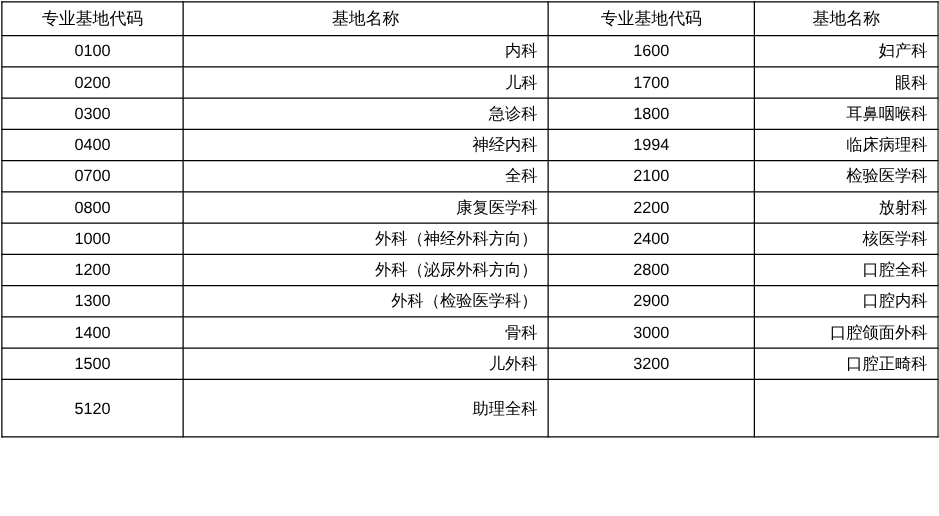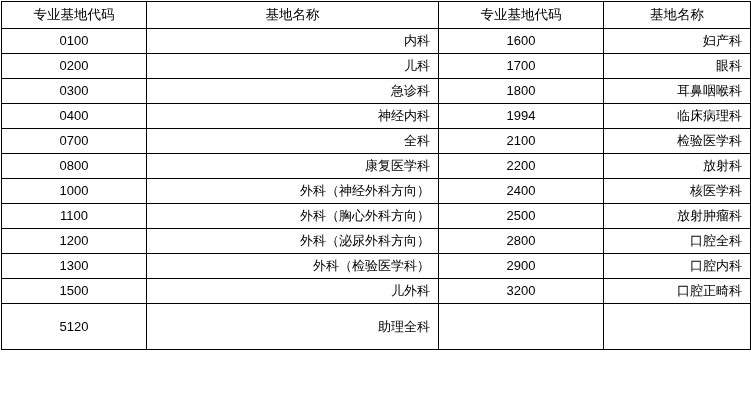--- a/index.html
+++ b/index.html
@@ -119,36 +119,36 @@
         <td class="code">2200</td>
         <td class="name">放射科</td>
       </tr>
       <tr>
         <td class="code">1000</td>
         <td class="name">外科（神经外科方向）</td>
         <td class="code">2400</td>
         <td class="name">核医学科</td>
       </tr>
       <tr>
-        <td class="code">1100</td>
-        <td class="name">外科（胸心外科方向）</td>
-        <td class="code">2500</td>
-        <td class="name">放射肿瘤科</td>
-      </tr>
-      <tr>
         <td class="code">1200</td>
         <td class="name">外科（泌尿外科方向）</td>
         <td class="code">2800</td>
         <td class="name">口腔全科</td>
       </tr>
       <tr>
         <td class="code">1300</td>
         <td class="name">外科（检验医学科）</td>
         <td class="code">2900</td>
         <td class="name">口腔内科</td>
+      </tr>
+      <tr>
+        <td class="code">1400</td>
+        <td class="name">骨科</td>
+        <td class="code">3000</td>
+        <td class="name">口腔颌面外科</td>
       </tr>
       <tr>
         <td class="code">1500</td>
         <td class="name">儿外科</td>
         <td class="code">3200</td>
         <td class="name">口腔正畸科</td>
       </tr>
       <tr class="last-row">
         <td class="code">5120</td>
         <td class="name">助理全科</td>

